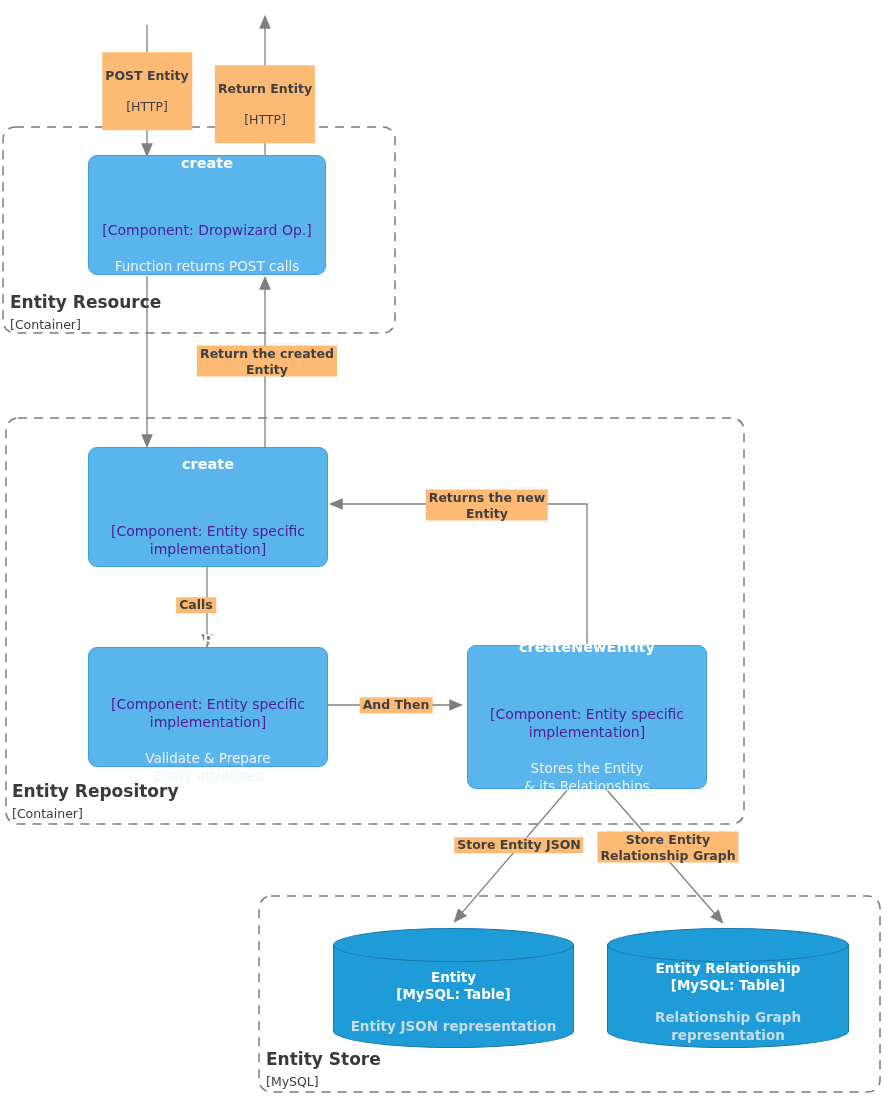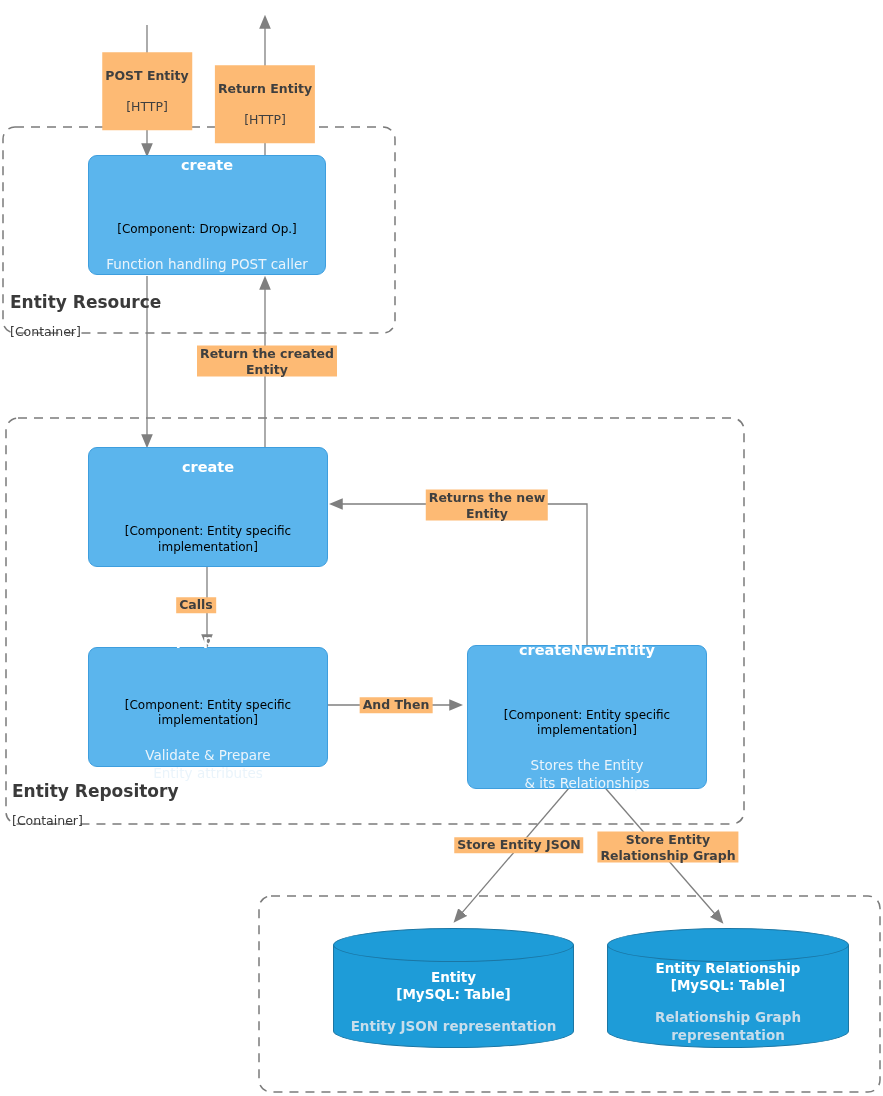--- a/index.html
+++ b/index.html
@@ -23,21 +23,21 @@
     color: #ffffff;
     display: flex;
     flex-direction: column;
     align-items: center;
     justify-content: center;
     text-align: center;
     box-sizing: border-box;
     padding: 4px 8px;
   }
   .box-title { font-size: 14.5px; font-weight: bold; line-height: 1.3; }
-  .box-meta  { font-size: 12px; line-height: 1.33; white-space: pre-line; color: #000000; margin-top: 48px; }
+  .box-meta  { font-size: 14px; line-height: 1.33; white-space: pre-line; color: #4c1d95; margin-top: 48px; }
   .box-desc  { font-size: 13.5px; line-height: 1.33; white-space: pre-line; margin-top: 18px; color: #EAF4FB; }
 
   
   .cylinder { position: absolute; z-index: 2; }
   .cyl-top {
     position: absolute; top: 0; left: 0; width: 100%; height: 34px;
     background: #1E9CD8; border: 1px solid #1B76A4; border-radius: 50%;
     box-sizing: border-box; z-index: 2;
   }
   .cyl-body {
@@ -62,21 +62,21 @@
     background: #fdba74;
     padding: 0 3px;
     font-size: 12.5px; font-weight: bold; color: #3F3F3F;
     text-align: center; line-height: 1.24; white-space: pre-line;
   }
   .edge-label .proto { font-weight: normal; }
 
   
   .container-label { position: absolute; z-index: 3; color: #3A3A3A; }
   .container-title { font-size: 17px; font-weight: bold; line-height: 1.1; }
-  .container-sub   { font-size: 12.5px; line-height: 1.3; margin-top: 12px; }
+  .container-sub   { font-size: 12.5px; line-height: 1.3; margin-top: 5px; }
 </style>
 </head>
 <body>
 
 <div class="canvas">
 
   <svg class="wires" width="883" height="1096" viewBox="0 0 883 1096">
     <defs>
       <marker id="arrowhead" markerUnits="userSpaceOnUse" markerWidth="14" markerHeight="12" viewBox="0 0 12 10" refX="1.5" refY="5" orient="auto">
         <path d="M0,0 L12,5 L0,10 z" fill="#7F7F7F"></path>
@@ -94,21 +94,21 @@
     <path d="M207,567 L207,636" stroke="#7F7F7F" stroke-width="1.3" fill="none" marker-end="url(#arrowhead)"></path>
     <path d="M328,705 L451,705" stroke="#7F7F7F" stroke-width="1.3" fill="none" marker-end="url(#arrowhead)"></path>
     <path d="M587,645 L587,504 L341,504" stroke="#7F7F7F" stroke-width="1.3" fill="none" marker-end="url(#arrowhead)"></path>
     <path d="M587,767 L461.5,913.4" stroke="#7F7F7F" stroke-width="1.3" fill="none" marker-end="url(#arrowhead)"></path>
     <path d="M587,767 L715.4,914.5" stroke="#7F7F7F" stroke-width="1.3" fill="none" marker-end="url(#arrowhead)"></path>
   </svg>
 
   <div class="box" style="left:88px; top:155px; width:238px; height:120px;">
     <div class="box-title">create</div>
     <div class="box-meta">[Component: Dropwizard Op.]</div>
-    <div class="box-desc">Function handling POST caller</div>
+    <div class="box-desc">Function returns POST calls</div>
   </div>
 
   <div class="box" style="left:88px; top:447px; width:240px; height:120px;">
     <div class="box-title">create</div>
     <div class="box-meta">[Component: Entity specific
 implementation]</div>
   </div>
 
   <div class="box" style="left:88px; top:647px; width:240px; height:120px;">
     <div class="box-title">prepare</div>
@@ -167,14 +167,18 @@
 Relationship Graph</div>
 
   <div class="container-label" style="left:10px; top:293px;">
     <div class="container-title">Entity Resource</div>
     <div class="container-sub">[Container]</div>
   </div>
   <div class="container-label" style="left:12px; top:782px;">
     <div class="container-title">Entity Repository</div>
     <div class="container-sub">[Container]</div>
   </div>
+  <div class="container-label" style="left:266px; top:1050px;">
+    <div class="container-title">Entity Store</div>
+    <div class="container-sub">[MySQL]</div>
+  </div>
 
 </div>
 
 </body></html>

